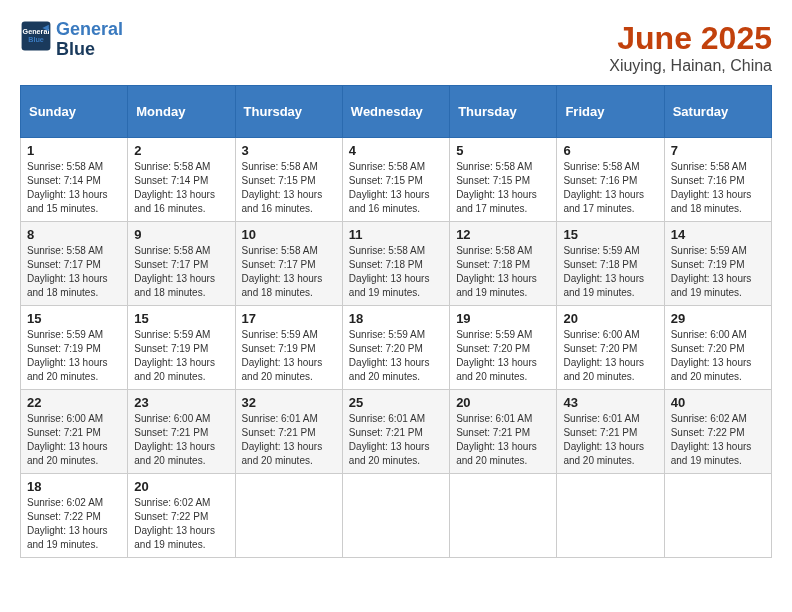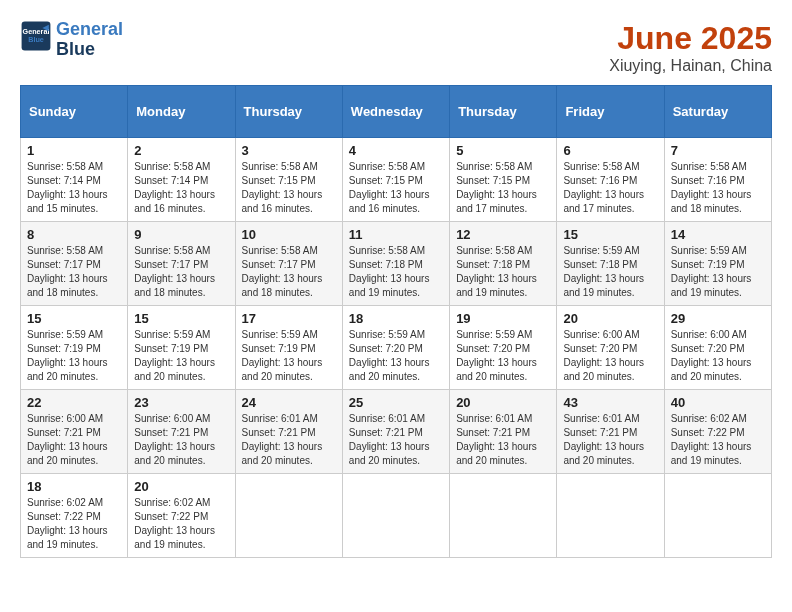--- a/index.html
+++ b/index.html
@@ -217,21 +217,21 @@
       <tr>
         <td>
           <span class="day-number">22</span>
           <div class="day-info">Sunrise: 6:00 AM<br>Sunset: 7:21 PM<br>Daylight: 13 hours and 20 minutes.</div>
         </td>
         <td>
           <span class="day-number">23</span>
           <div class="day-info">Sunrise: 6:00 AM<br>Sunset: 7:21 PM<br>Daylight: 13 hours and 20 minutes.</div>
         </td>
         <td>
-          <span class="day-number">24</span>
+          <span class="day-number">32</span>
           <div class="day-info">Sunrise: 6:01 AM<br>Sunset: 7:21 PM<br>Daylight: 13 hours and 20 minutes.</div>
         </td>
         <td>
           <span class="day-number">25</span>
           <div class="day-info">Sunrise: 6:01 AM<br>Sunset: 7:21 PM<br>Daylight: 13 hours and 20 minutes.</div>
         </td>
         <td>
           <span class="day-number">20</span>
           <div class="day-info">Sunrise: 6:01 AM<br>Sunset: 7:21 PM<br>Daylight: 13 hours and 20 minutes.</div>
         </td>

